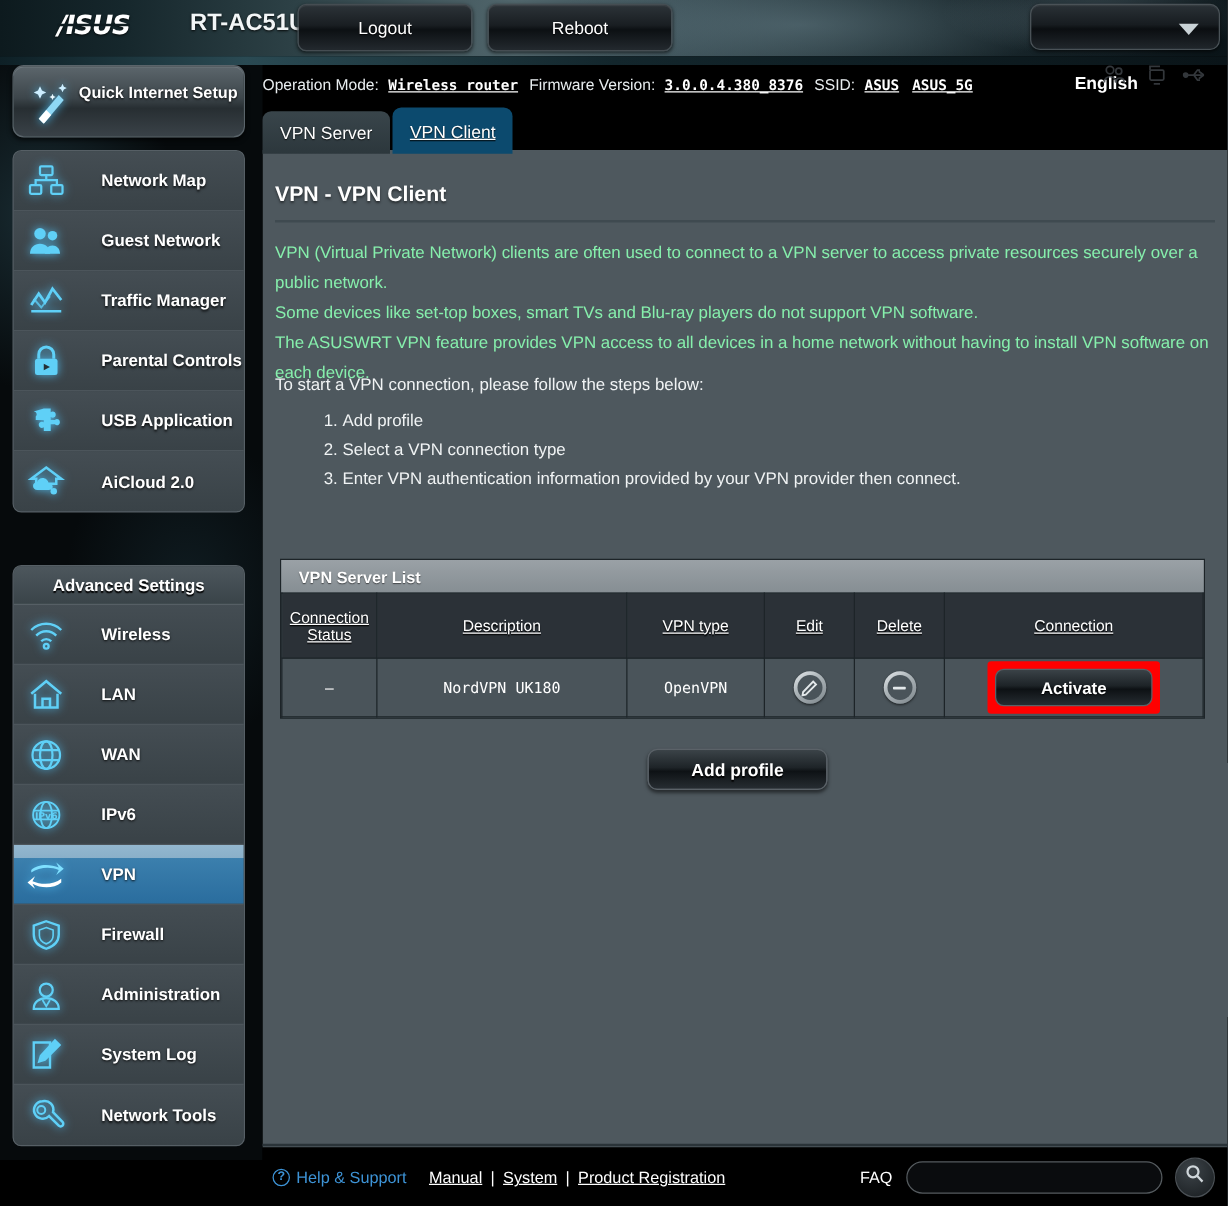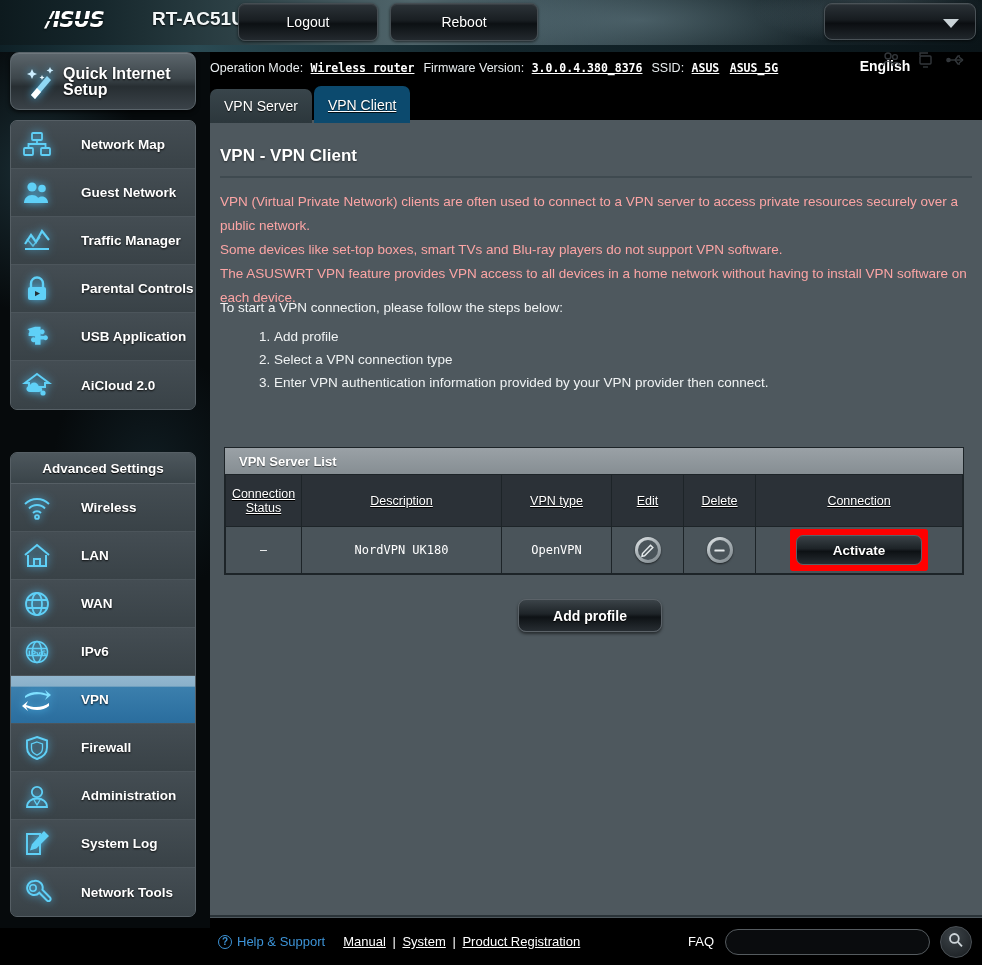--- a/index.html
+++ b/index.html
@@ -129,21 +129,21 @@
   .qis-btn {
     position: absolute; left: 10px; top: 0px; width: 186px; height: 58px;
     border-radius: 9px;
     background: linear-gradient(180deg, #5c666c 0%, #3d464b 45%, #272e32 60%, #3a4248 100%);
     border: 1px solid #5a646a;
     cursor: pointer;
     box-shadow: 0 2px 4px rgba(0,0,0,0.7), inset 0 1px 0 rgba(255,255,255,0.12);
   }
   .qis-text {
     position: absolute; left: 52px; top: 13px; width: 128px;
-    color: #fff; font-size: 16px; font-weight: bold; line-height: 16px;
+    color: #fff; font-size: 13px; font-weight: bold; line-height: 16px;
     text-shadow: 0 1px 2px #000;
   }
   .qis-icon { position: absolute; left: 12px; top: 12px; }
 
   .menu-group {
     position: absolute; left: 10px; width: 186px;
     border: 1px solid #565f65; border-radius: 7px;
     background: #3a4348;
     overflow: hidden;
   }
@@ -188,21 +188,21 @@
     position: absolute; left: 10px; top: 26px;
     color: #ffffff; font-size: 17px; font-weight: bold;
     text-shadow: 0 1px 2px rgba(0,0,0,0.5);
   }
   .title-rule {
     position: absolute; left: 10px; top: 56px; width: 752px; height: 2px;
     background: #3f4a50;
   }
   .desc {
     position: absolute; left: 10px; top: 70px; width: 750px;
-    color: #fca5a5; font-size: 13.5px; line-height: 24px;
+    color: #86efac; font-size: 13.5px; line-height: 24px;
   }
   .steps-intro {
     position: absolute; left: 10px; top: 180px;
     color: #f0f3f4; font-size: 13.5px;
   }
   .steps {
     position: absolute; left: 42px; top: 205px;
     color: #f0f3f4; font-size: 13.5px; line-height: 23px;
     list-style: decimal; padding-left: 22px;
   }

